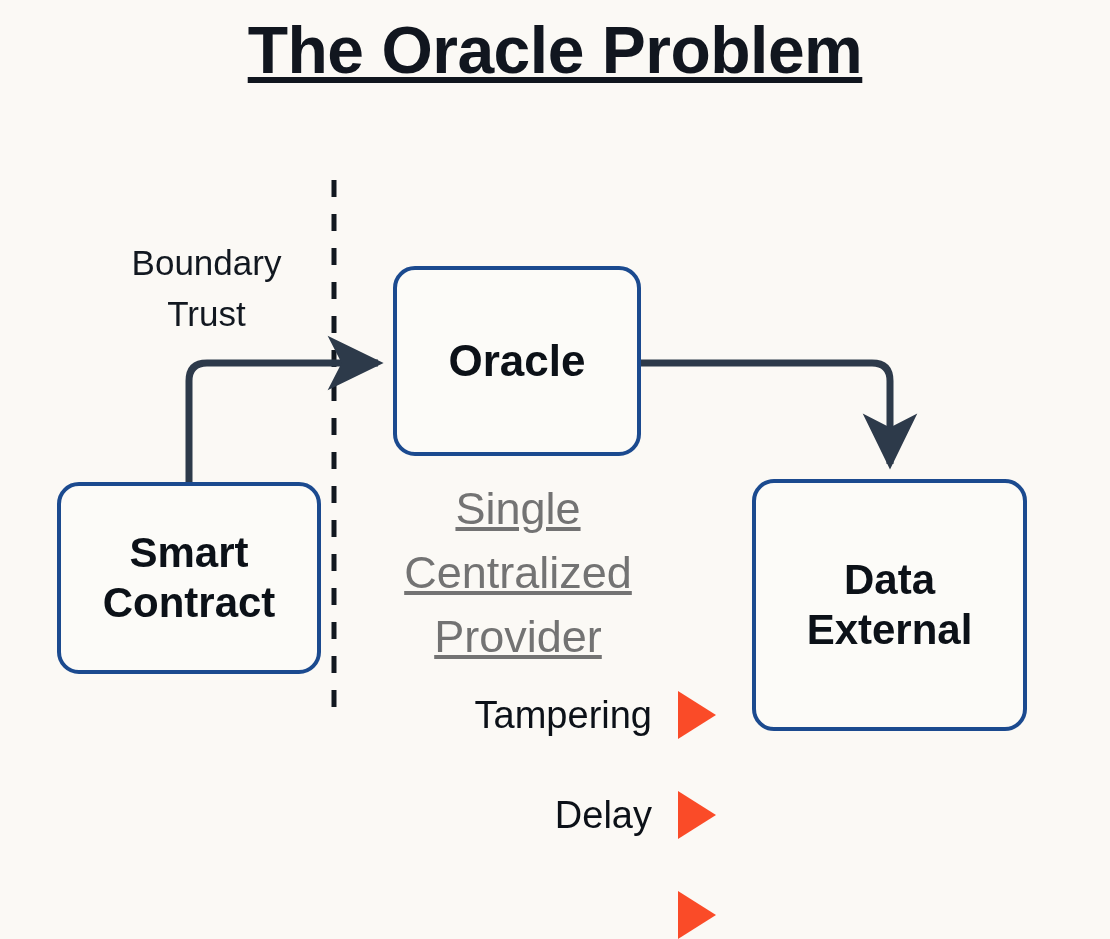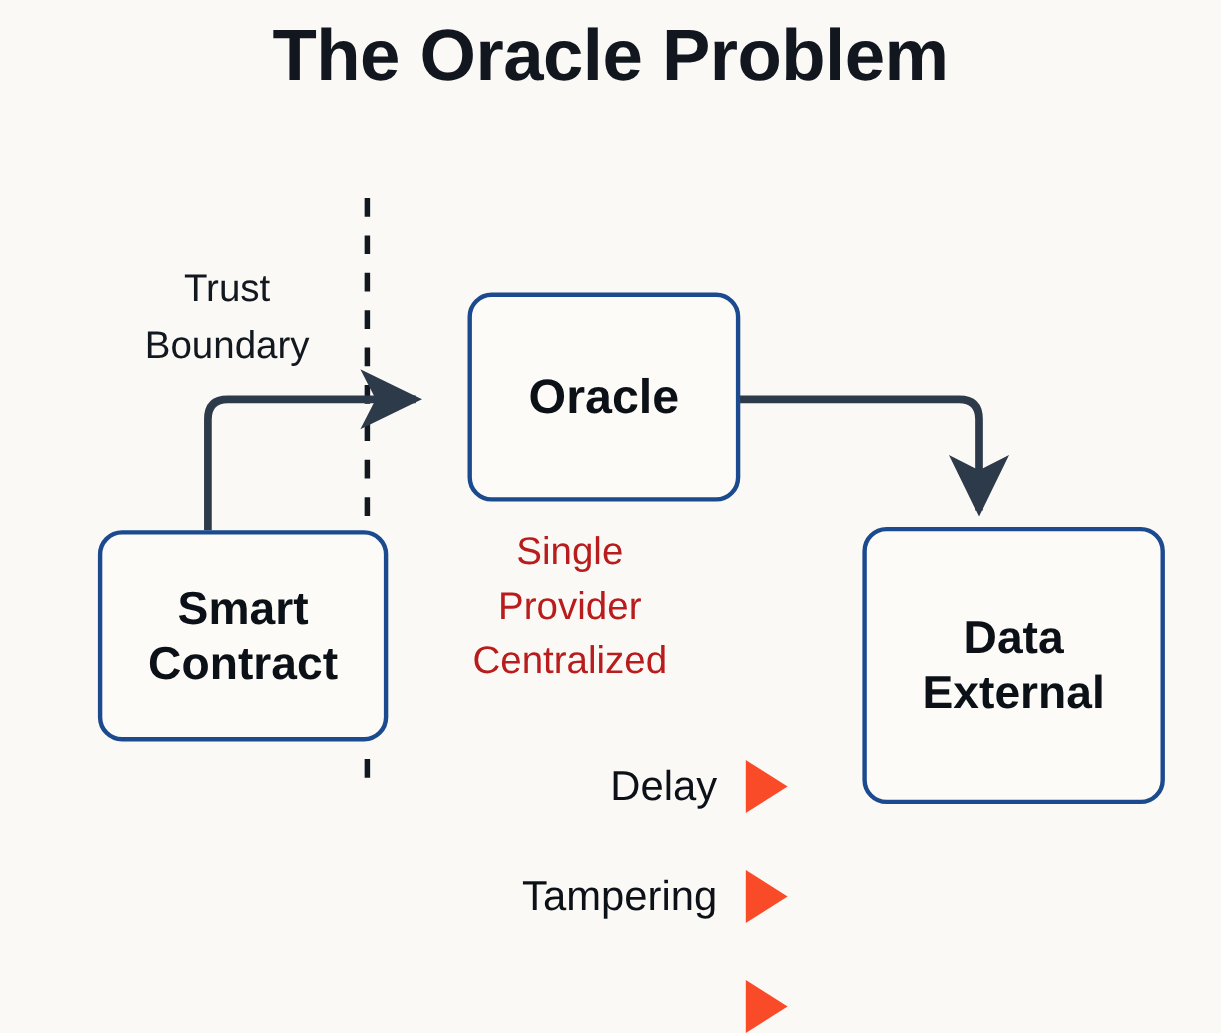--- a/index.html
+++ b/index.html
@@ -25,20 +25,21 @@
     position: absolute;
     left: 0;
     top: 14px;
     width: 1110px;
     text-align: center;
     font-size: 66px;
     font-weight: bold;
     letter-spacing: -0.5px;
     color: #11161f;
     line-height: 1.1;
+    text-decoration: underline;
   }
 
   
   #wires {
     position: absolute;
     left: 0;
     top: 0;
     width: 1110px;
     height: 939px;
     pointer-events: none;
@@ -51,21 +52,20 @@
     background: #fcfbf8;
     border: 4px solid #1b4a8f;
     border-radius: 22px;
     display: flex;
     align-items: center;
     justify-content: center;
     text-align: center;
     color: #0c1118;
     font-weight: bold;
     line-height: 1.18;
-    margin-left: 32px;
   }
   #node-smart-contract {
     left: 57px;
     top: 482px;
     width: 264px;
     height: 192px;
     font-size: 42px;
   }
   #node-oracle {
     left: 393px;
@@ -94,23 +94,24 @@
     color: #121820;
   }
 
   
   .node-caption {
     position: absolute;
     left: 392px;
     top: 477px;
     width: 252px;
     text-align: center;
-    font-size: 35px;
+    font-size: 45px;
     line-height: 1.42;
-    color: #b91c1c;
+    color: #737373;
+    text-decoration: underline;
   }
 
   
   .risk-list {
     position: absolute;
     left: 360px;
     top: 665px;
     width: 360px;
   }
   .risk-row {
@@ -153,55 +154,55 @@
     </defs>
 
     <line x1="334" y1="180" x2="334" y2="722" stroke="#121820" stroke-width="5" stroke-dasharray="17 17" stroke-linecap="butt"></line>
 
     <path d="M189,482 L189,381 Q189,363 207,363 L378,363" fill="none" stroke="#2d3a4a" stroke-width="7" stroke-linecap="butt" marker-end="url(#arrow-right)"></path>
 
     <path d="M641,363 L872,363 Q890,363 890,381 L890,464" fill="none" stroke="#2d3a4a" stroke-width="7" stroke-linecap="butt" marker-end="url(#arrow-down)"></path>
   </svg>
 
   <div class="boundary-label">
+    <div>Boundary</div>
     <div>Trust</div>
-    <div>Boundary</div>
   </div>
 
   <div class="node" id="node-smart-contract">
     <div>
       <div>Smart</div>
       <div>Contract</div>
     </div>
   </div>
 
   <div class="node" id="node-oracle">
     <div>Oracle</div>
   </div>
 
   <div class="node-caption">
     <div>Single</div>
+    <div>Centralized</div>
     <div>Provider</div>
-    <div>Centralized</div>
   </div>
 
   <div class="node" id="node-external-data-source">
     <div>
       <div>Data</div>
       <div>External</div>
     </div>
   </div>
 
   <div class="risk-list">
     <div class="risk-row">
+      <span class="risk-label">Tampering</span>
+      <span class="risk-marker"></span>
+    </div>
+    <div class="risk-row">
       <span class="risk-label">Delay</span>
       <span class="risk-marker"></span>
     </div>
     <div class="risk-row">
-      <span class="risk-label">Tampering</span>
       <span class="risk-marker"></span>
     </div>
-    <div class="risk-row">
-      <span class="risk-marker"></span>
-    </div>
   </div>
 
 </div>
 
 </body></html>

